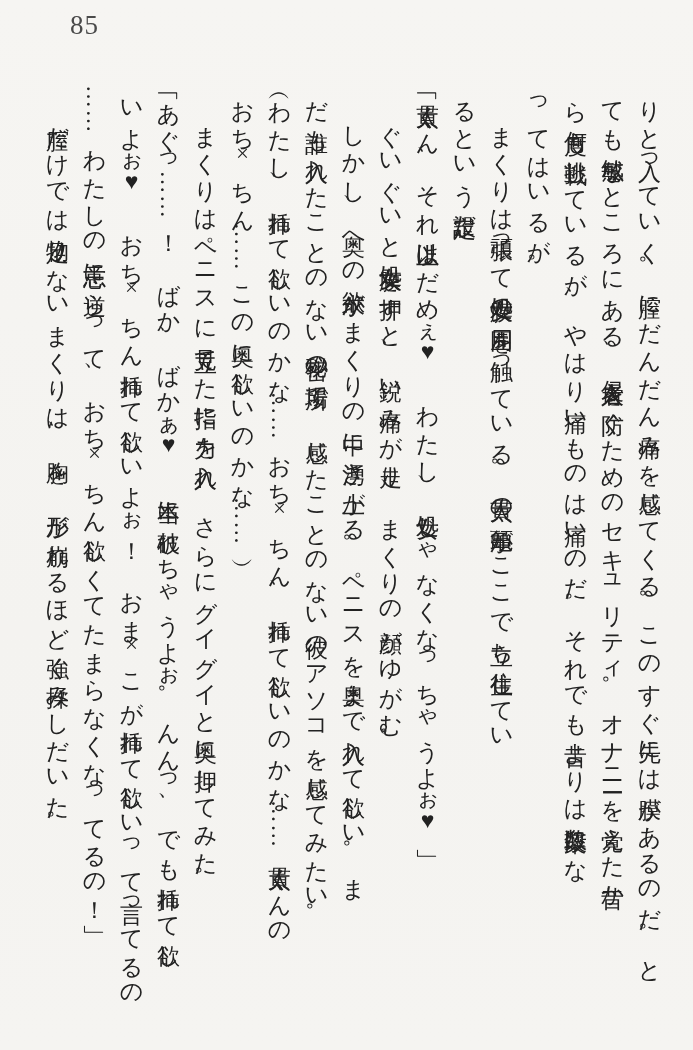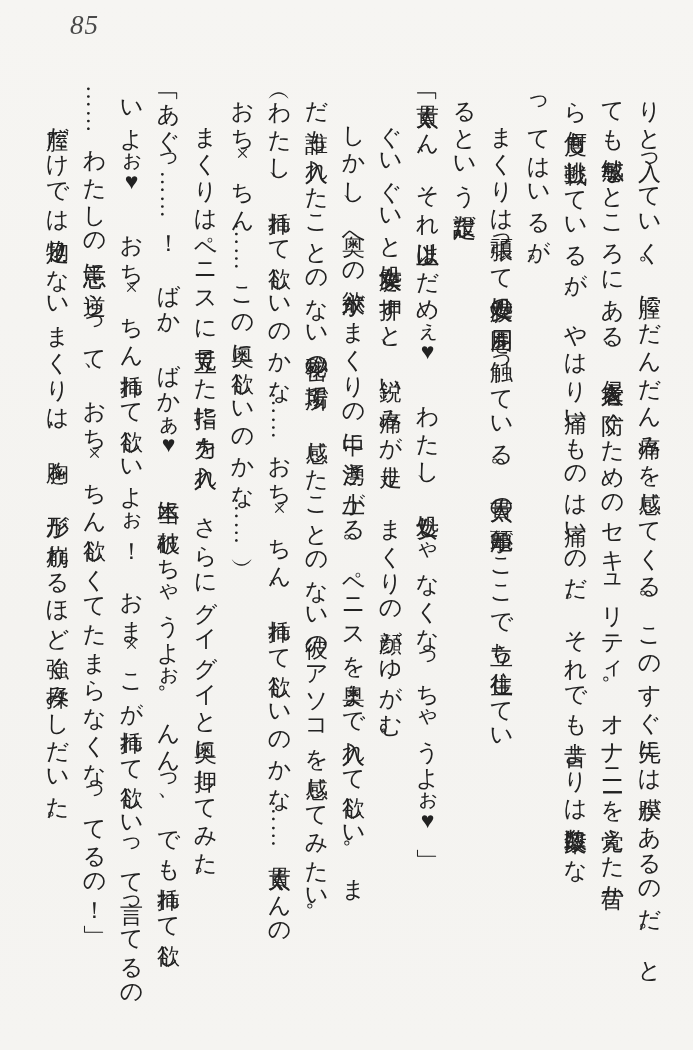--- a/index.html
+++ b/index.html
@@ -17,21 +17,20 @@
     width: 693px;
     height: 1050px;
     background: #f5f4f1;
     background: linear-gradient(180deg, #f6f5f2 0%, #f4f3f0 60%, #f5f4f1 100%);
   }
   .page-number {
     position: absolute;
     top: 10px;
     left: 70px;
     font-size: 27px;
-    font-style: italic;
     color: #4a4a4a;
     letter-spacing: 1px;
   }
   .text-block {
     position: absolute;
     top: 85px;
     right: 25px;
     width: 629px;
     height: 940px;
     display: flex;

